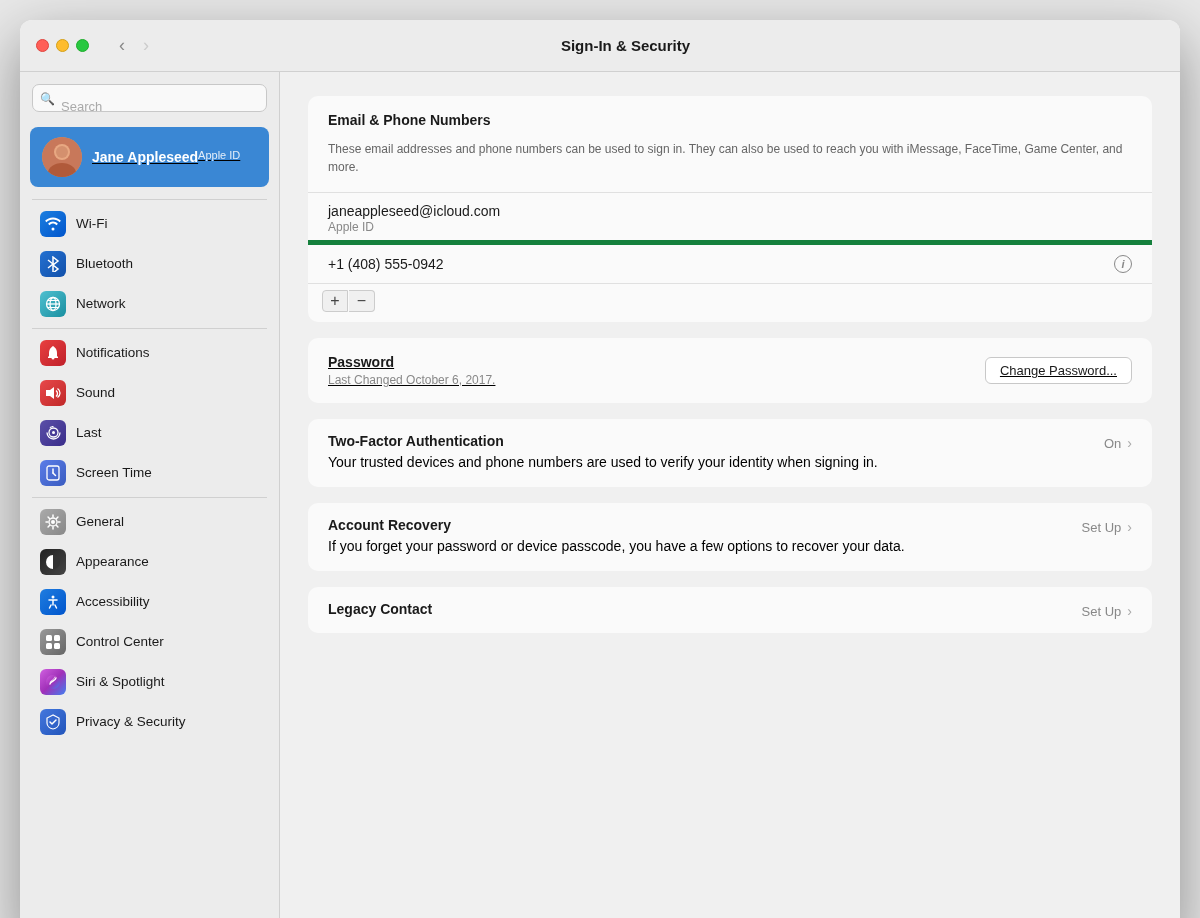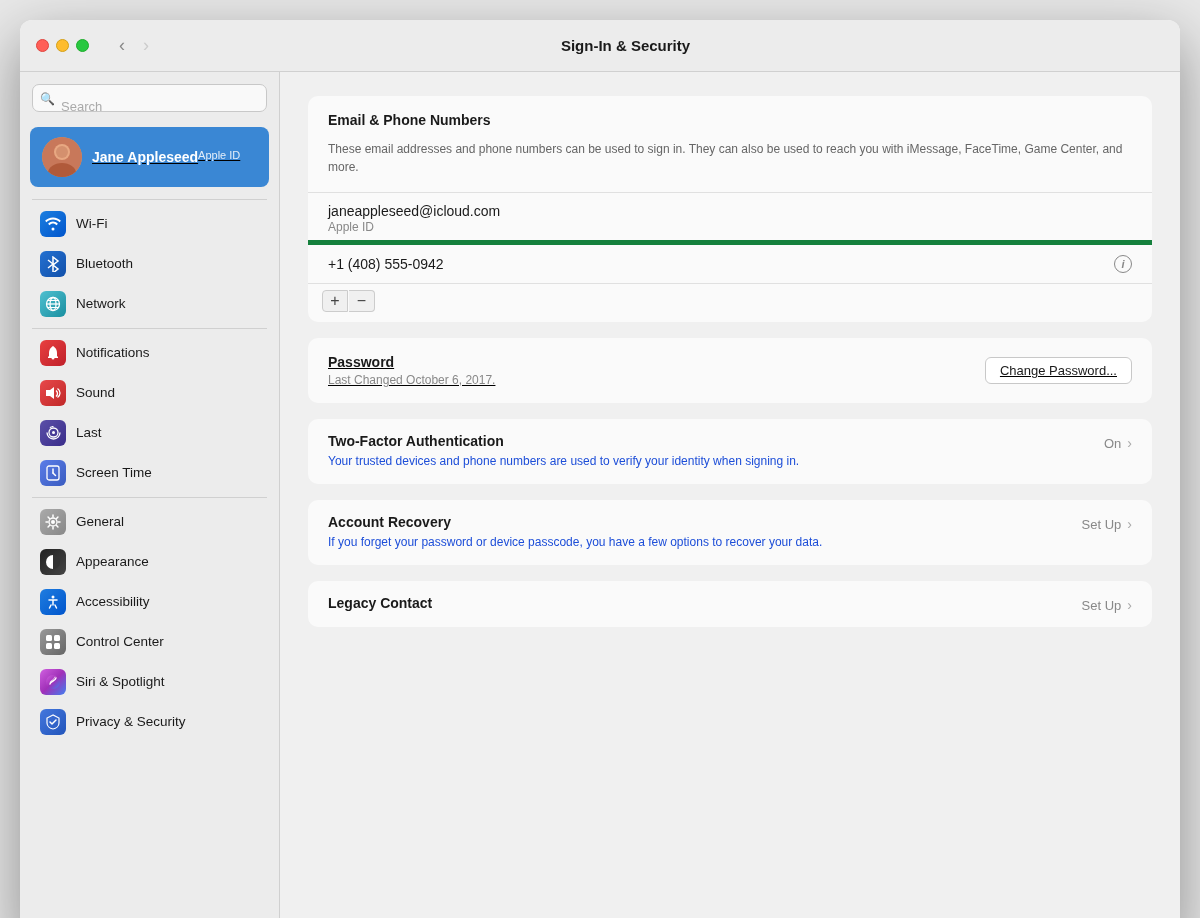--- a/index.html
+++ b/index.html
@@ -313,22 +313,22 @@
       padding: 14px 20px;
       cursor: pointer;
     }
     .chevron-row-info { flex: 1; }
     .row-title {
       font-size: 14px;
       font-weight: 600;
       color: #1a1a1a;
     }
     .row-desc {
-      font-size: 12px;
-      color: #1d4ed8;
+      font-size: 14px;
+      color: #000000;
       line-height: 1.5;
       margin-top: 3px;
     }
     .row-right {
       display: flex;
       align-items: center;
       gap: 6px;
       flex-shrink: 0;
       padding-top: 2px;
     }

